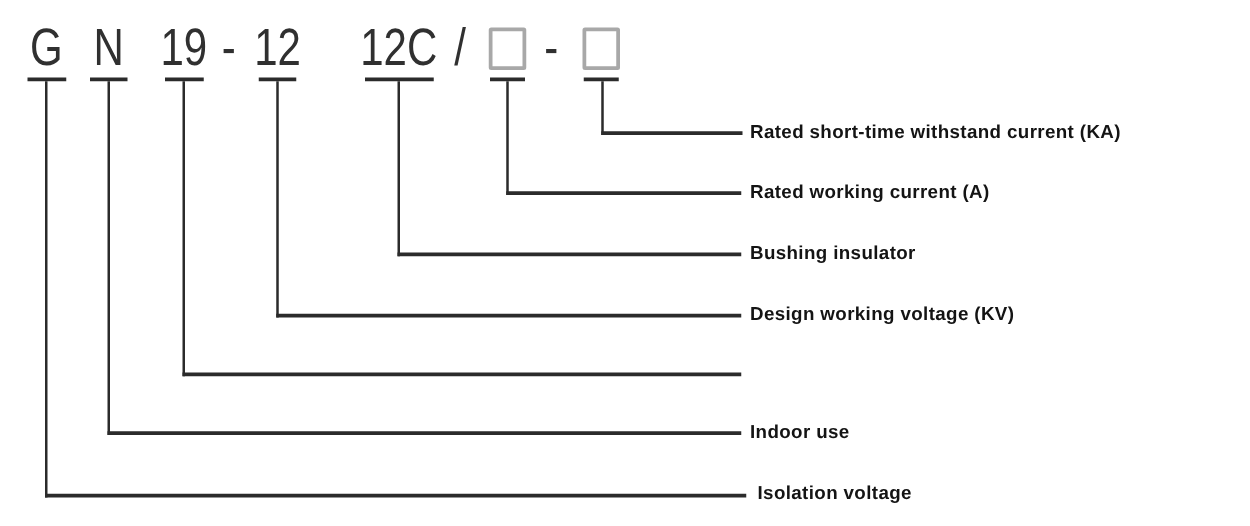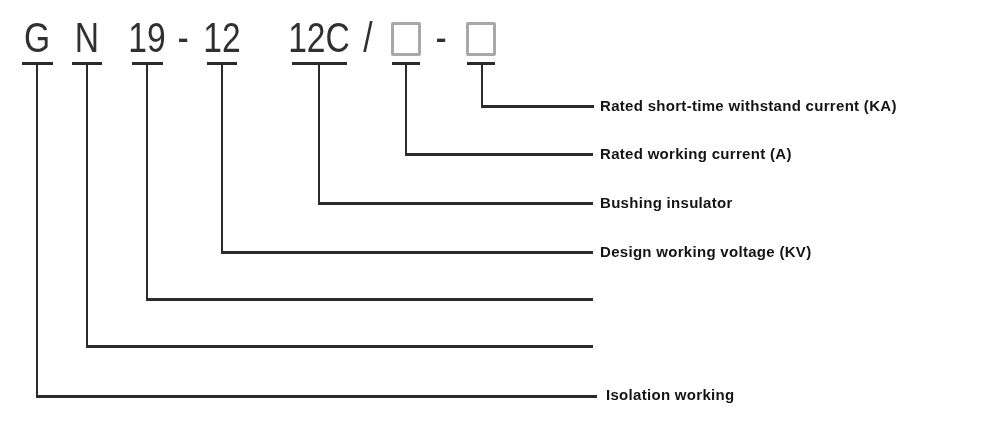--- a/index.html
+++ b/index.html
@@ -67,15 +67,16 @@
   <div class="conn" style="left:318px;width:275px;height:140px"></div>
   <div class="conn" style="left:221px;width:372px;height:189px"></div>
   <div class="conn" style="left:146px;width:447px;height:236px"></div>
   <div class="conn" style="left:86px;width:507px;height:283px"></div>
   <div class="conn" style="left:36px;width:561px;height:333px"></div>
 
   <div class="lbl" style="top:95px">Rated short-time withstand current (KA)</div>
   <div class="lbl" style="top:192px">Bushing insulator</div>
   <div class="lbl" style="top:143px">Rated working current (A)</div>
   <div class="lbl" style="top:241px">Design working voltage (KV)</div>
-  <div class="lbl" style="top:384px;left:606px">Isolation working</div>
+  <div class="lbl" style="top:335px">Indoor use</div>
+  <div class="lbl" style="top:384px;left:606px">Isolation voltage</div>
 
 </div>
 
 </body></html>

